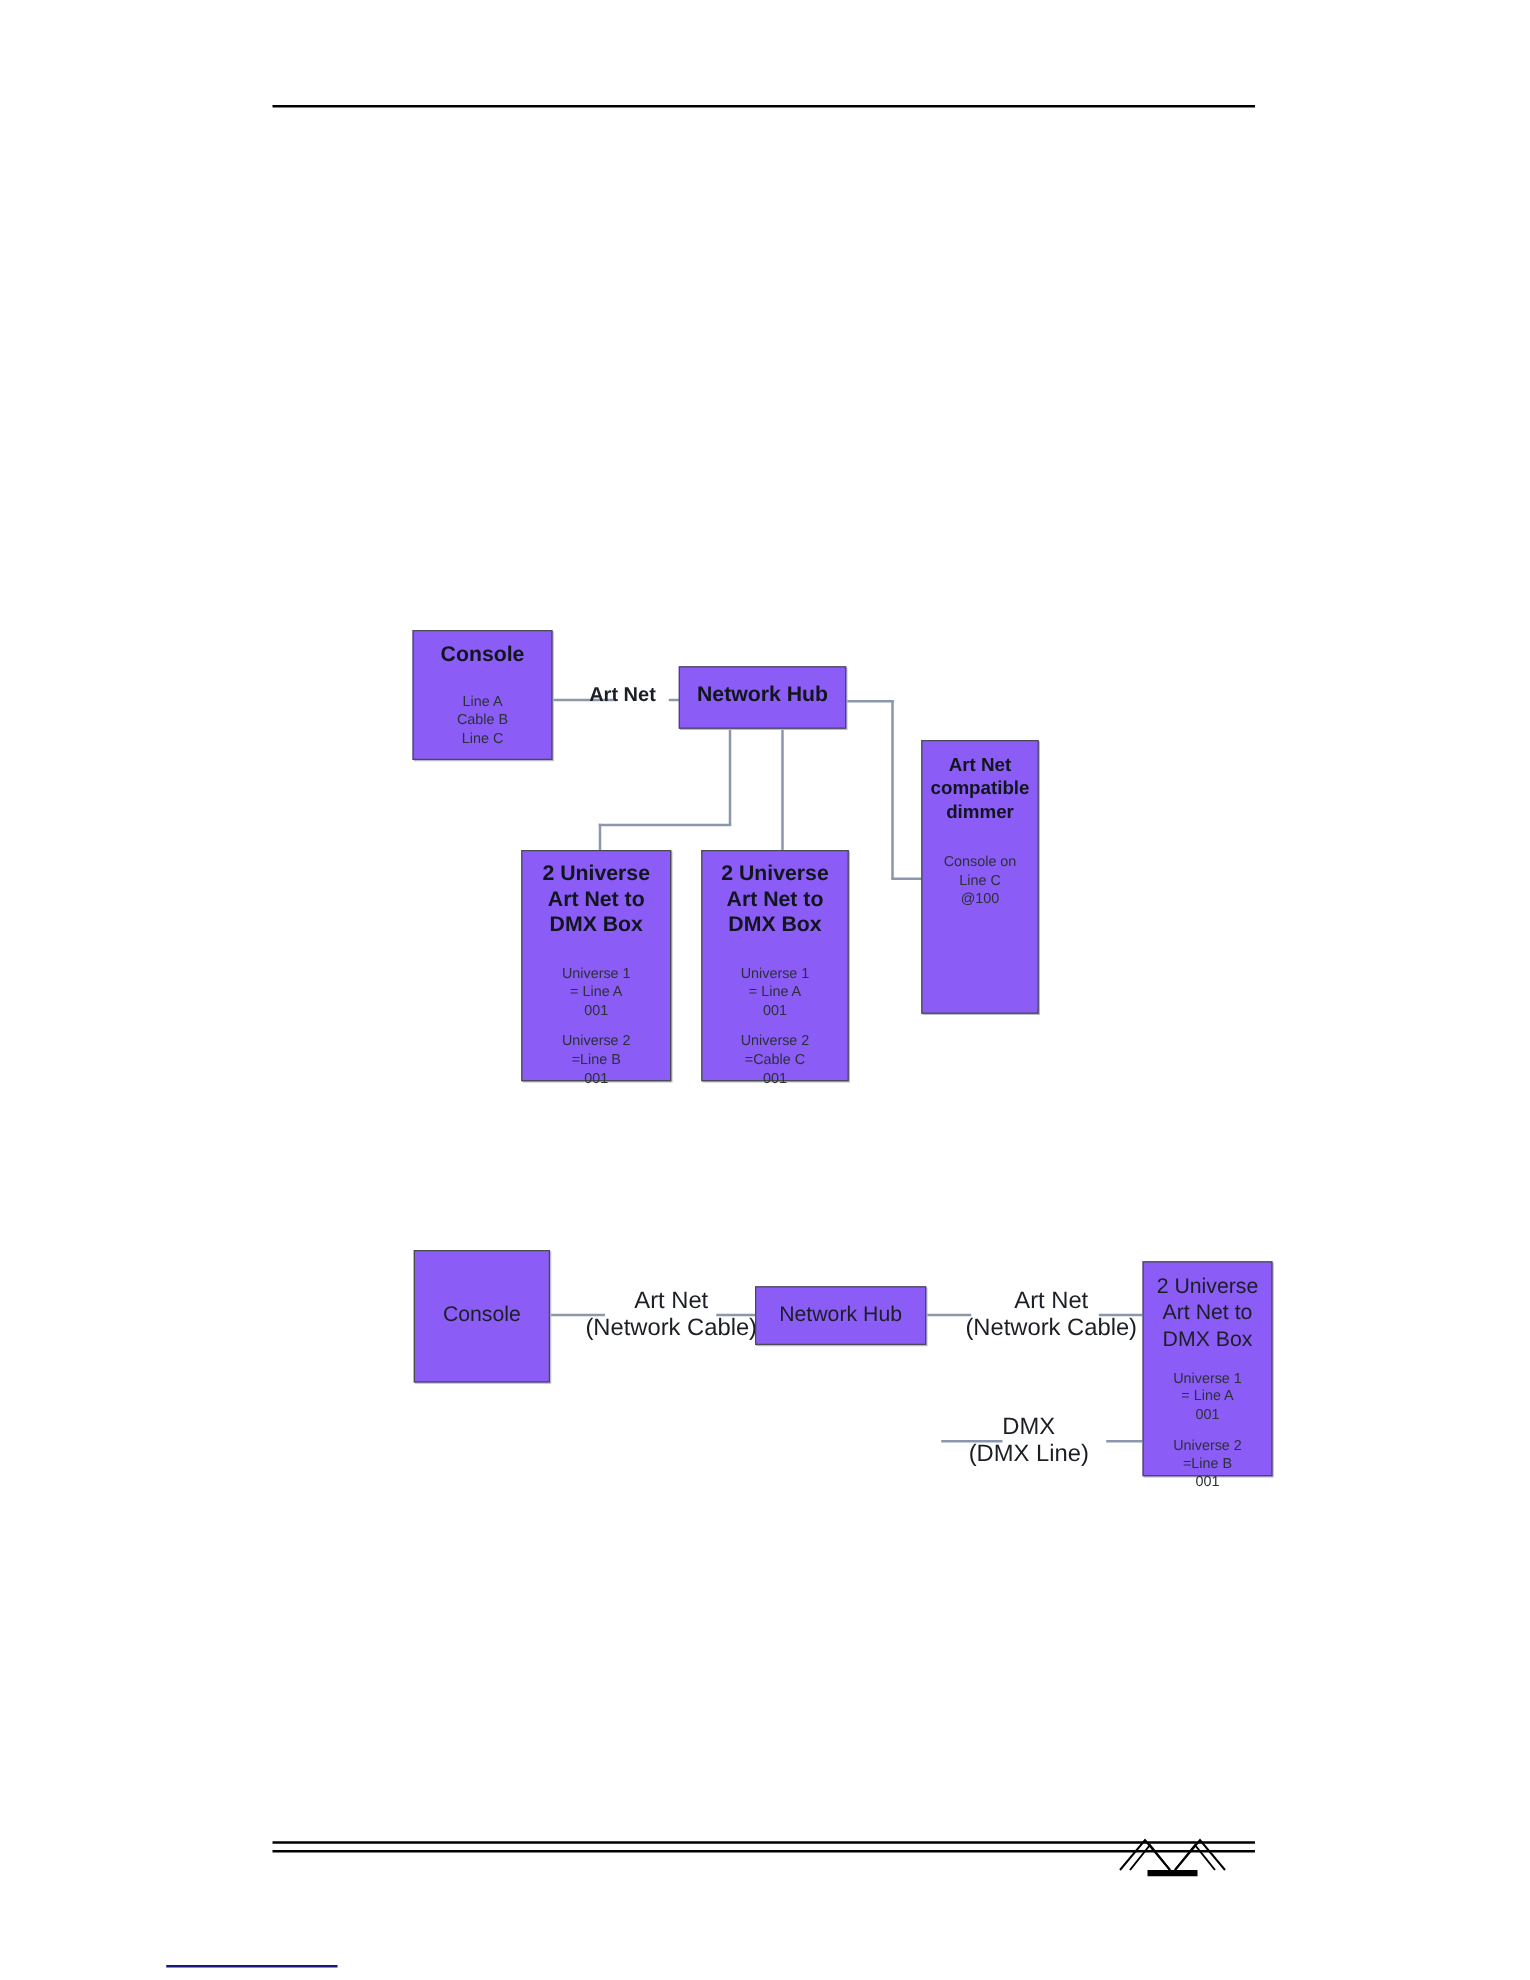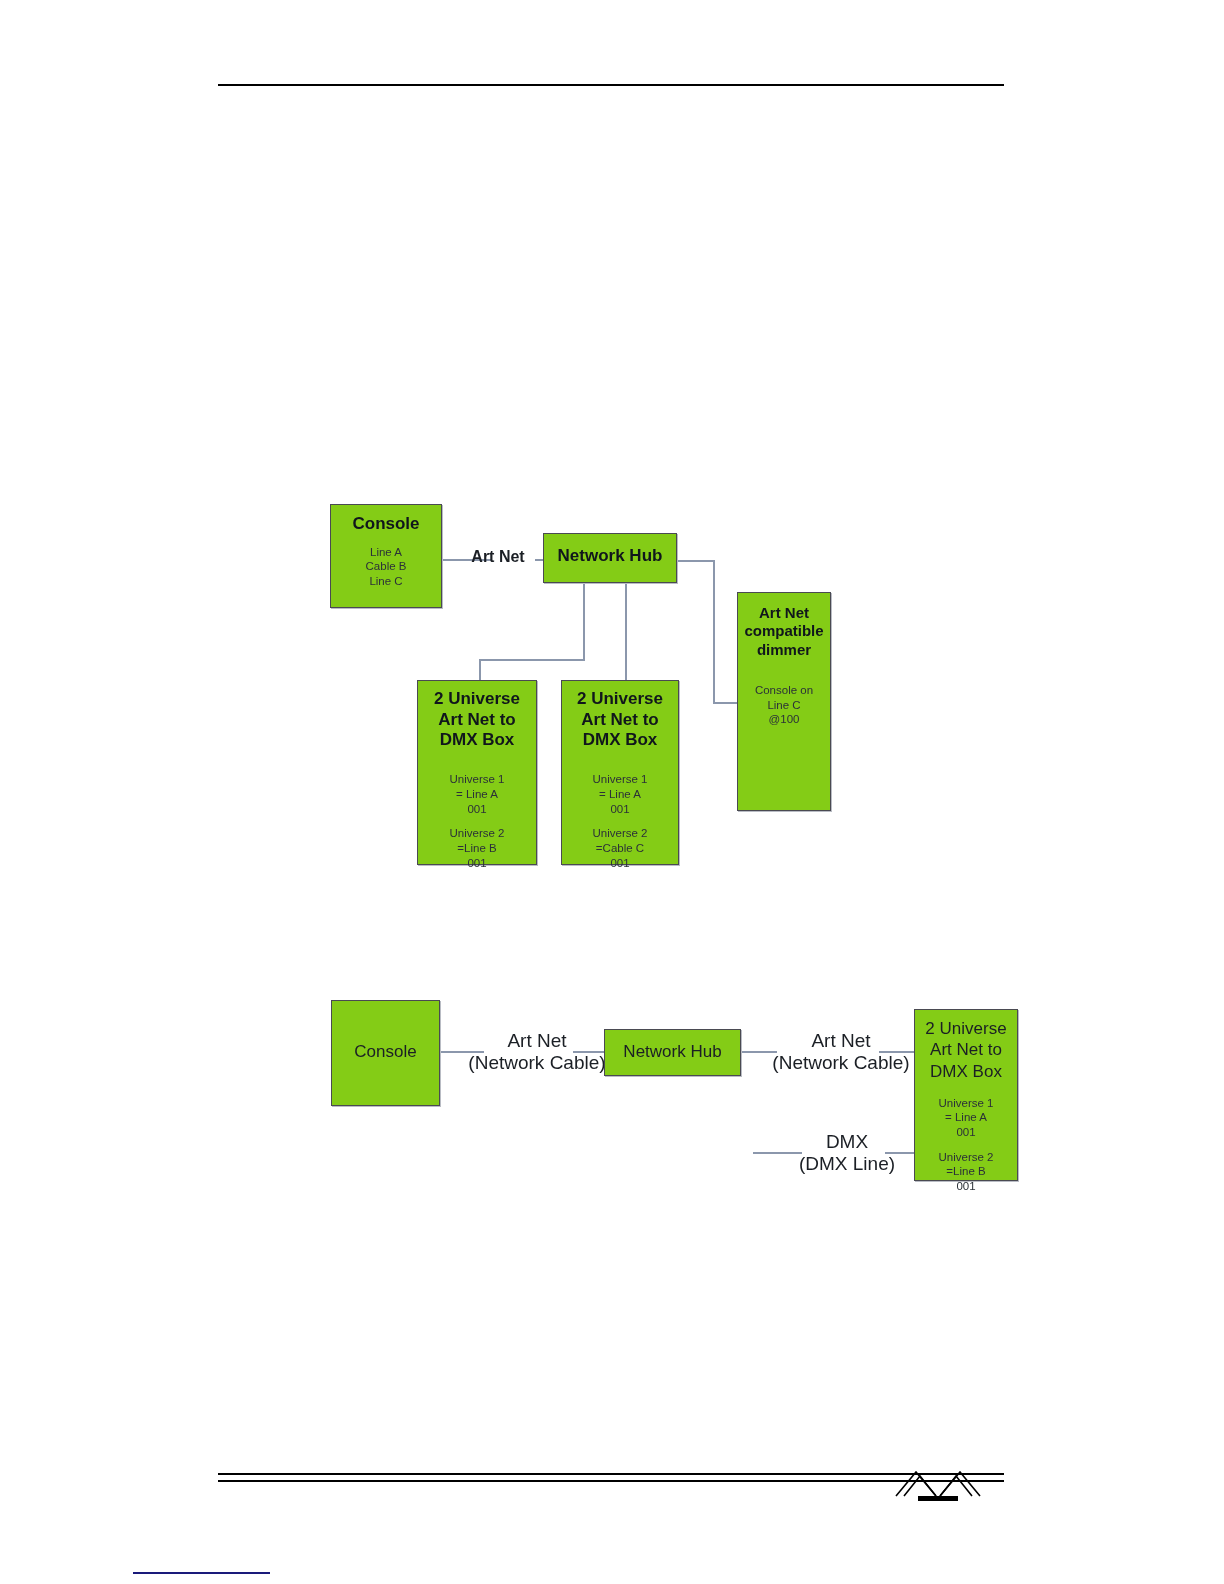--- a/index.html
+++ b/index.html
@@ -59,21 +59,21 @@
     position: absolute;
     left: 890px;
     top: 1466px;
     width: 96px;
     height: 36px;
   }
 
   
   .node {
     position: absolute;
-    background: #84cc16;
+    background: #8b5cf6;
     border: 1px solid #4a4a52;
     box-shadow: 1px 1px 0 0 #b9bcc4;
     box-sizing: border-box;
     text-align: center;
   }
   .node .title {
     font-weight: bold;
     color: #10161c;
     line-height: 1.22;
   }
@@ -131,21 +131,21 @@
     <div class="conn v" style="left:479px; top:659px; height:22px;"></div>
 
     <div class="conn v" style="left:625px; top:583px; height:98px;"></div>
 
     <div class="conn h" style="left:676px; top:560px; width:39px;"></div>
     <div class="conn v" style="left:713px; top:560px; height:143px;"></div>
     <div class="conn h" style="left:713px; top:702px; width:26px;"></div>
 
     <div class="node" style="left:330px; top:504px; width:112px; height:104px; padding-top:9px;">
       <div class="title d1-title">Console</div>
-      <div class="detail d1-detail" style="margin-top:10px;">
+      <div class="detail d1-detail" style="margin-top:20px;">
         <div>Line A</div>
         <div>Cable B</div>
         <div>Line C</div>
       </div>
     </div>
 
     <div class="edge-label d1-edge bold" style="left:461px; top:548px; width:74px;">Art Net</div>
 
     <div class="node" style="left:543px; top:533px; width:134px; height:50px; padding-top:12px;">
       <div class="title d1-title">Network Hub</div>
@@ -221,21 +221,21 @@
 
     <div class="node" style="left:604px; top:1029px; width:137px; height:47px;">
       <div class="d2-plain" style="margin-top:12px;">Network Hub</div>
     </div>
 
     <div class="edge-label d2-edge" style="left:761px; top:1030px; width:160px;">
       <div>Art Net</div>
       <div>(Network Cable)</div>
     </div>
 
-    <div class="edge-label d2-edge" style="left:772px; top:1131px; width:150px;">
+    <div class="edge-label d2-edge" style="left:748px; top:1131px; width:150px;">
       <div>DMX</div>
       <div>(DMX Line)</div>
     </div>
 
     <div class="node" style="left:914px; top:1009px; width:104px; height:172px; padding-top:8px;">
       <div class="d2-plain" style="line-height:1.25;">
         <div>2 Universe</div>
         <div>Art Net to</div>
         <div>DMX Box</div>
       </div>

